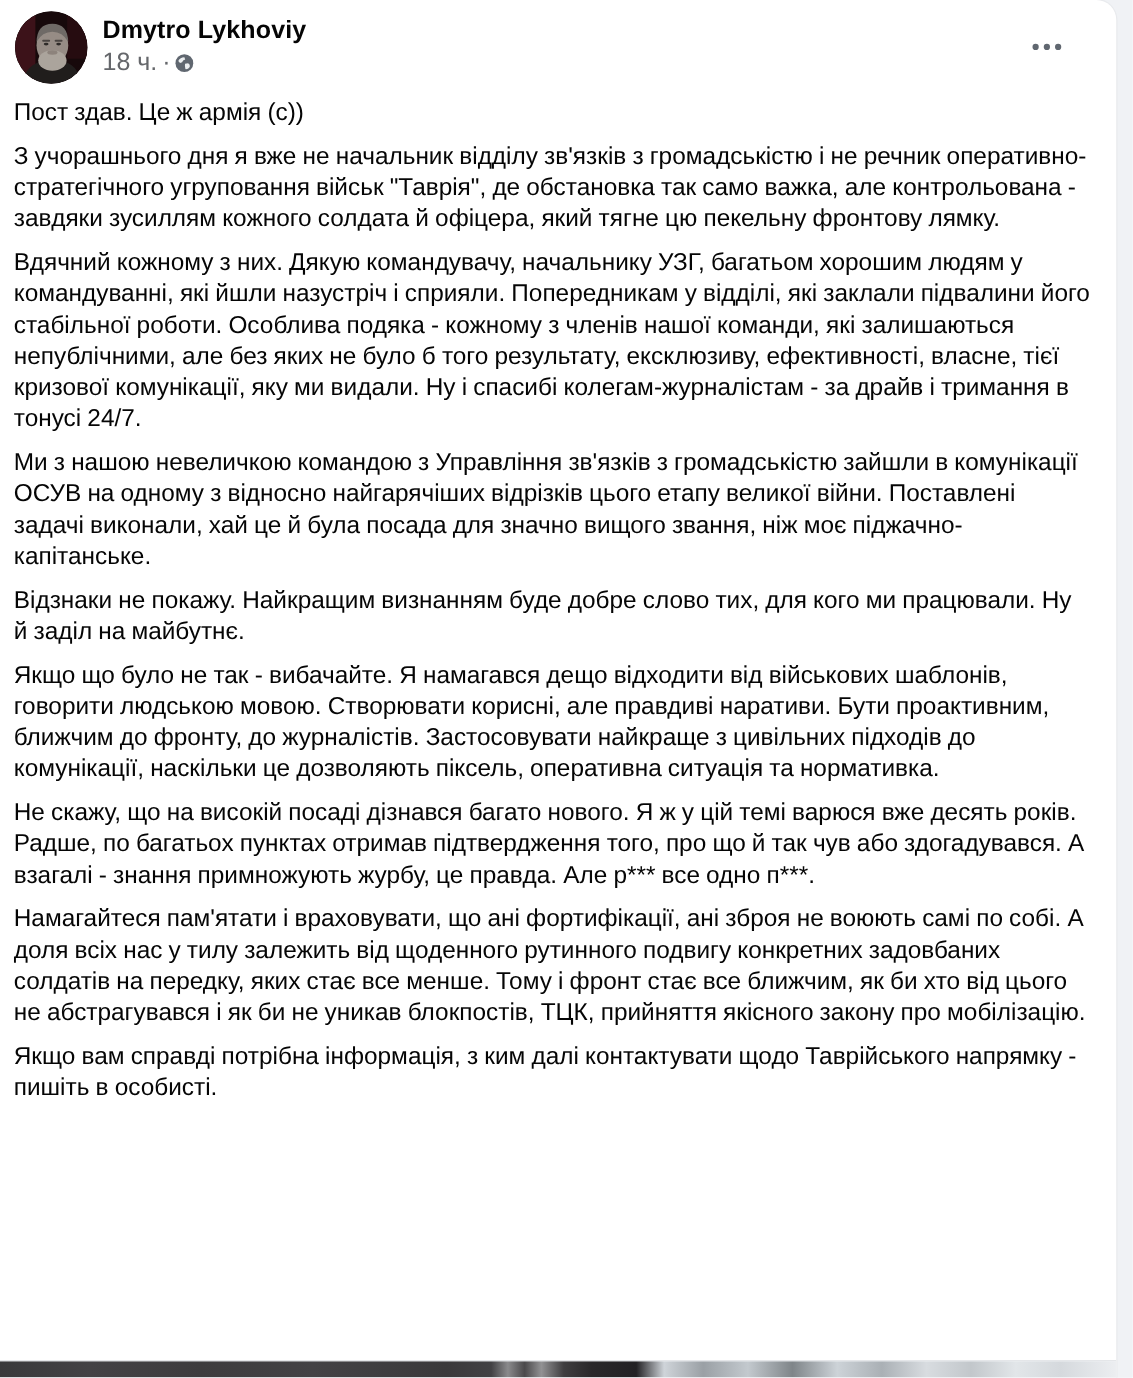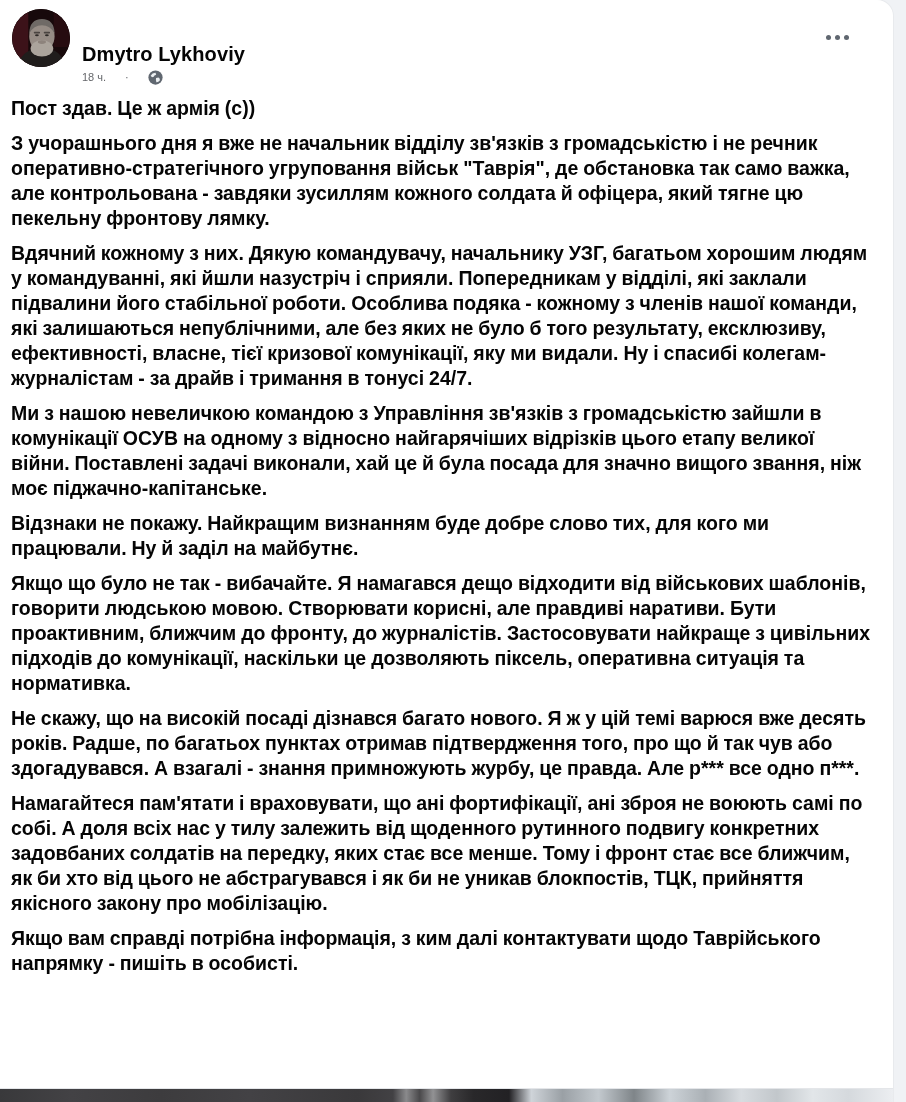--- a/index.html
+++ b/index.html
@@ -37,37 +37,36 @@
     flex: 0 0 auto;
     cursor: pointer;
     background: #17090b;
   }
   .avatar svg { display: block; }
   .header-meta {
     margin-left: 12px;
     flex: 1 1 auto;
     padding-top: 3px;
     min-width: 0;
-    margin-top: 30px;
   }
   .author-name {
     font-size: 20px;
     font-weight: 700;
     color: #050505;
     letter-spacing: 0.1px;
     line-height: 1.2;
     cursor: pointer;
   }
   .sub-line {
     display: flex;
     align-items: center;
-    gap: 19px;
+    gap: 4px;
     margin-top: 4px;
     color: #65676b;
-    font-size: 11px;
+    font-size: 20px;
     line-height: 1;
   }
   .sub-line .timestamp { cursor: pointer; }
   .sub-line .sep { color: #65676b; }
   .globe { display: inline-flex; align-items: center; }
   .menu-button {
     margin: 20px 24px 0 0;
     display: flex;
     gap: 4px;
     align-items: center;
@@ -86,21 +85,20 @@
     padding: 9px 20px 0 11px;
     flex: 1 1 auto;
     overflow: hidden;
   }
   .post-content p {
     margin: 0 0 10px 0;
     font-size: 19.5px;
     line-height: 25px;
     color: #050505;
     word-spacing: -0.5px;
-    font-weight: bold;
   }
   
   .photo-strip {
     flex: 0 0 13px;
     margin-top: auto;
     cursor: pointer;
     background: linear-gradient(90deg,
       #39393b 0%, #434245 8%, #3d3c3e 18%, #434245 28%, #3a393b 40%,
       #424144 44%, #8a8a8c 45.5%, #4a494b 47%, #929294 48.5%, #3f3e40 50.5%,
       #29282a 53%, #222124 57%, #cfd4d9 59.5%, #9aa0a5 63%, #c3c9ce 67%,

